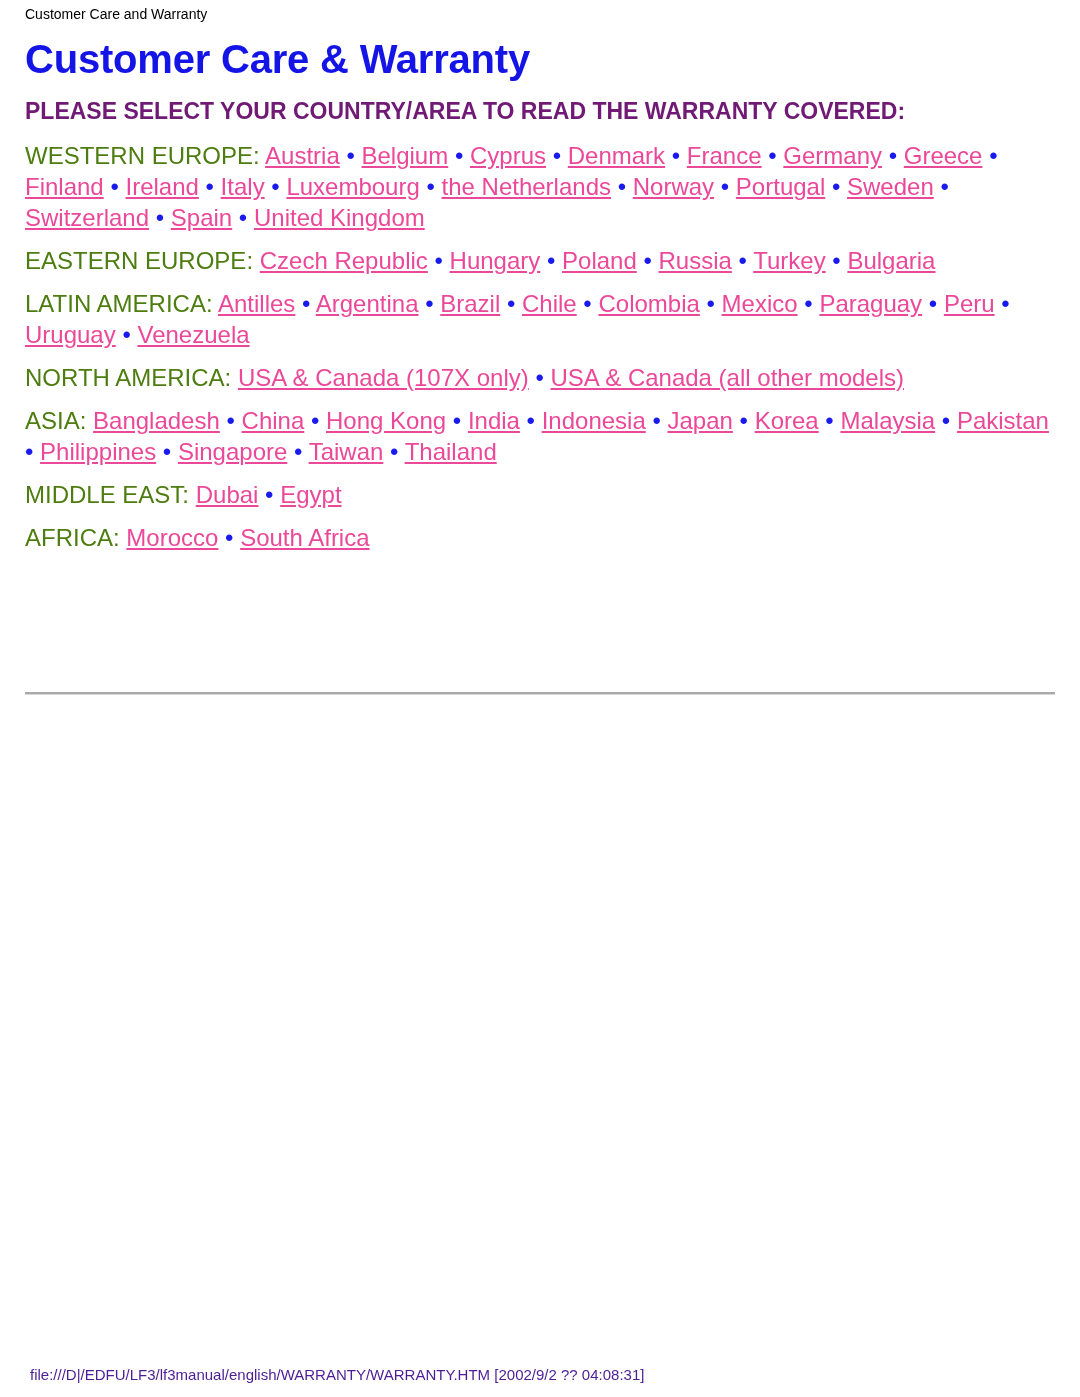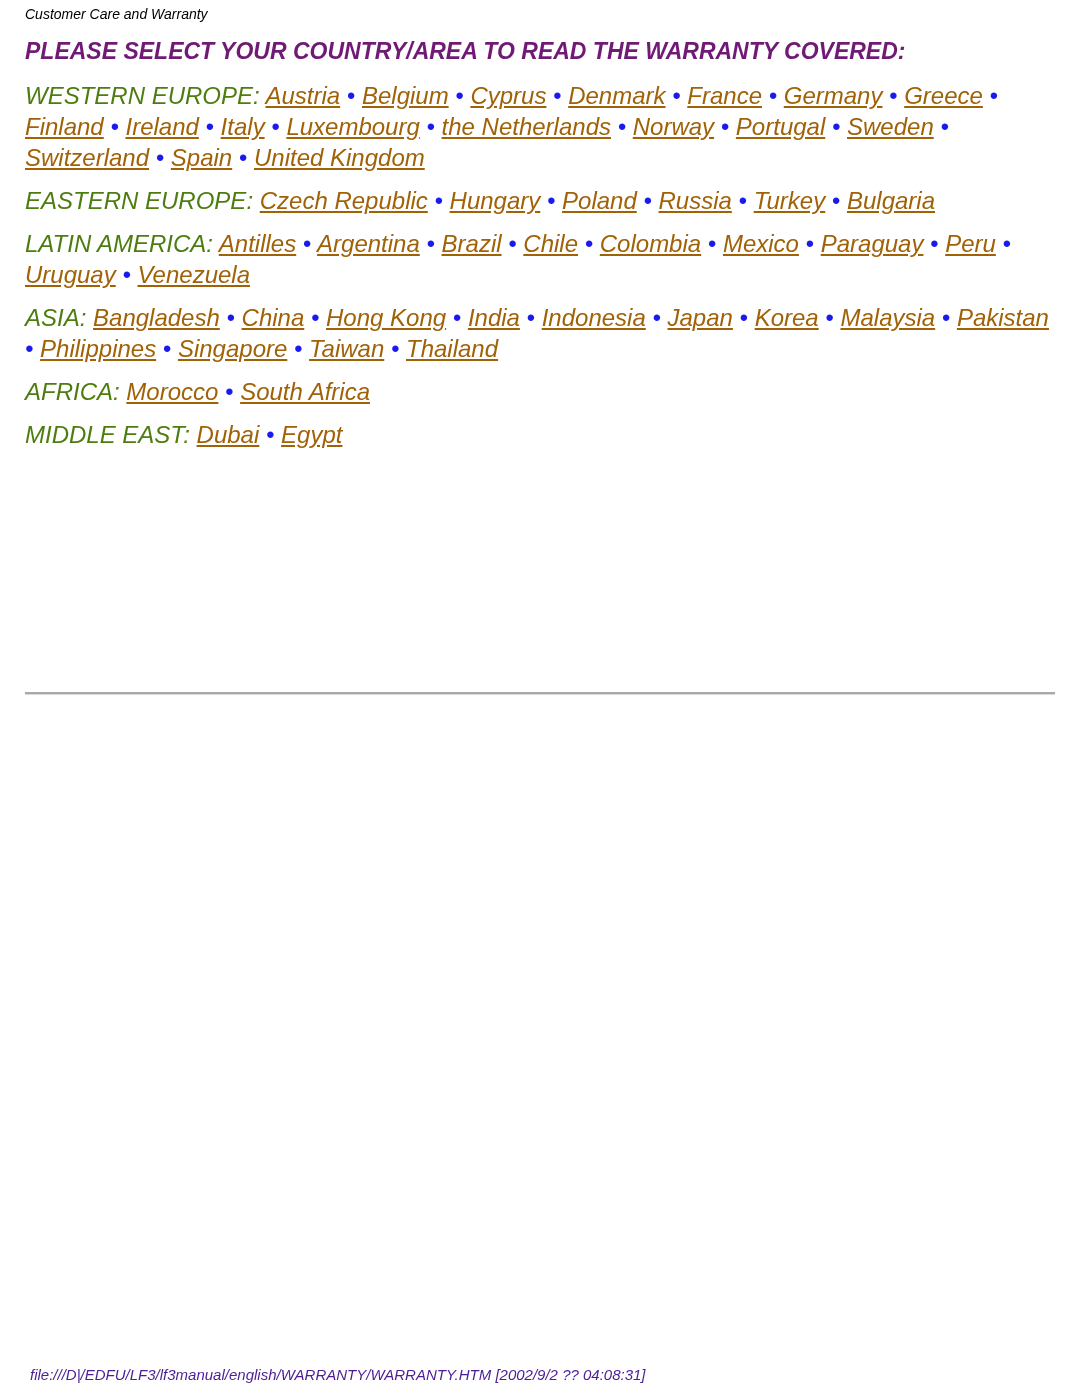--- a/index.html
+++ b/index.html
@@ -13,21 +13,20 @@
     position: relative;
     font-family: "Liberation Sans", sans-serif;
     -webkit-font-smoothing: antialiased;
   }
 
   .page {
     position: relative;
     width: 900px;
     height: 1397px;
     box-sizing: border-box;
-    font-style: italic;
   }
 
   
   .running-header {
     position: absolute;
     top: 6px;
     left: 25px;
     font-size: 14px;
     color: #000000;
     line-height: 16px;
@@ -66,21 +65,21 @@
     line-height: 31px;
     color: #1A1AEE;
   }
 
   .region-label {
     color: #4d7c0f;
     white-space: nowrap;
   }
 
   .region-row a.country-link {
-    color: #a16207;
+    color: #ec4899;
     text-decoration: underline;
   }
 
   .sep {
     color: #1A1AEE;
     text-decoration: none;
   }
 
   hr.rule {
     position: absolute;
@@ -107,30 +106,32 @@
 </style>
 </head>
 <body>
 
 <div class="page">
 
   <div class="running-header">Customer Care and Warranty</div>
 
   <div class="content">
 
+    <h1 class="page-title">Customer Care &amp; Warranty</h1>
 
     <p class="select-prompt">PLEASE SELECT YOUR COUNTRY/AREA TO READ THE WARRANTY COVERED:</p>
 
     <div id="region-list">
         <p class="region-row"><span class="region-label">WESTERN EUROPE:</span> <a class="country-link" href="#">Austria</a><span class="sep"> • </span><a class="country-link" href="#">Belgium</a><span class="sep"> • </span><a class="country-link" href="#">Cyprus</a><span class="sep"> • </span><a class="country-link" href="#">Denmark</a><span class="sep"> • </span><a class="country-link" href="#">France</a><span class="sep"> • </span><a class="country-link" href="#">Germany</a><span class="sep"> • </span><a class="country-link" href="#">Greece</a><span class="sep"> • </span><a class="country-link" href="#">Finland</a><span class="sep"> • </span><a class="country-link" href="#">Ireland</a><span class="sep"> • </span><a class="country-link" href="#">Italy</a><span class="sep"> • </span><a class="country-link" href="#">Luxembourg</a><span class="sep"> • </span><a class="country-link" href="#">the Netherlands</a><span class="sep"> • </span><a class="country-link" href="#">Norway</a><span class="sep"> • </span><a class="country-link" href="#">Portugal</a><span class="sep"> • </span><a class="country-link" href="#">Sweden</a><span class="sep"> • </span><a class="country-link" href="#">Switzerland</a><span class="sep"> • </span><a class="country-link" href="#">Spain</a><span class="sep"> • </span><a class="country-link" href="#">United Kingdom</a></p>
         <p class="region-row"><span class="region-label">EASTERN EUROPE:</span> <a class="country-link" href="#">Czech Republic</a><span class="sep"> • </span><a class="country-link" href="#">Hungary</a><span class="sep"> • </span><a class="country-link" href="#">Poland</a><span class="sep"> • </span><a class="country-link" href="#">Russia</a><span class="sep"> • </span><a class="country-link" href="#">Turkey</a><span class="sep"> • </span><a class="country-link" href="#">Bulgaria</a></p>
         <p class="region-row"><span class="region-label">LATIN AMERICA:</span> <a class="country-link" href="#">Antilles</a><span class="sep"> • </span><a class="country-link" href="#">Argentina</a><span class="sep"> • </span><a class="country-link" href="#">Brazil</a><span class="sep"> • </span><a class="country-link" href="#">Chile</a><span class="sep"> • </span><a class="country-link" href="#">Colombia</a><span class="sep"> • </span><a class="country-link" href="#">Mexico</a><span class="sep"> • </span><a class="country-link" href="#">Paraguay</a><span class="sep"> • </span><a class="country-link" href="#">Peru</a><span class="sep"> • </span><a class="country-link" href="#">Uruguay</a><span class="sep"> • </span><a class="country-link" href="#">Venezuela</a></p>
+        <p class="region-row"><span class="region-label">NORTH AMERICA:</span> <a class="country-link" href="#">USA &amp; Canada (107X only)</a><span class="sep"> • </span><a class="country-link" href="#">USA &amp; Canada (all other models)</a></p>
         <p class="region-row"><span class="region-label">ASIA:</span> <a class="country-link" href="#">Bangladesh</a><span class="sep"> • </span><a class="country-link" href="#">China</a><span class="sep"> • </span><a class="country-link" href="#">Hong Kong</a><span class="sep"> • </span><a class="country-link" href="#">India</a><span class="sep"> • </span><a class="country-link" href="#">Indonesia</a><span class="sep"> • </span><a class="country-link" href="#">Japan</a><span class="sep"> • </span><a class="country-link" href="#">Korea</a><span class="sep"> • </span><a class="country-link" href="#">Malaysia</a><span class="sep"> • </span><a class="country-link" href="#">Pakistan</a><span class="sep"> • </span><a class="country-link" href="#">Philippines</a><span class="sep"> • </span><a class="country-link" href="#">Singapore</a><span class="sep"> • </span><a class="country-link" href="#">Taiwan</a><span class="sep"> • </span><a class="country-link" href="#">Thailand</a></p>
+        <p class="region-row"><span class="region-label">MIDDLE EAST:</span> <a class="country-link" href="#">Dubai</a><span class="sep"> • </span><a class="country-link" href="#">Egypt</a></p>
         <p class="region-row"><span class="region-label">AFRICA:</span> <a class="country-link" href="#">Morocco</a><span class="sep"> • </span><a class="country-link" href="#">South Africa</a></p>
-        <p class="region-row"><span class="region-label">MIDDLE EAST:</span> <a class="country-link" href="#">Dubai</a><span class="sep"> • </span><a class="country-link" href="#">Egypt</a></p>
       </div>
 
   </div>
 
   <hr class="rule">
 
   <div class="footer-path">file:///D|/EDFU/LF3/lf3manual/english/WARRANTY/WARRANTY.HTM [2002/9/2 ?? 04:08:31]</div>
 
 </div>
 

